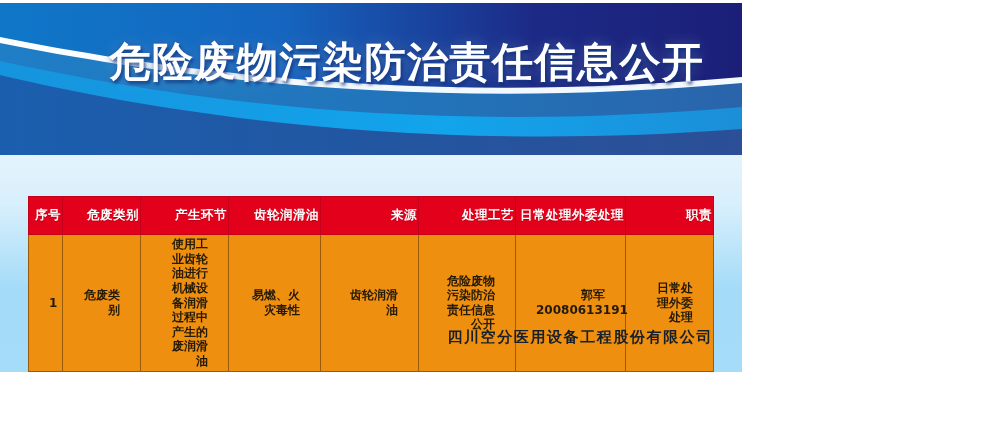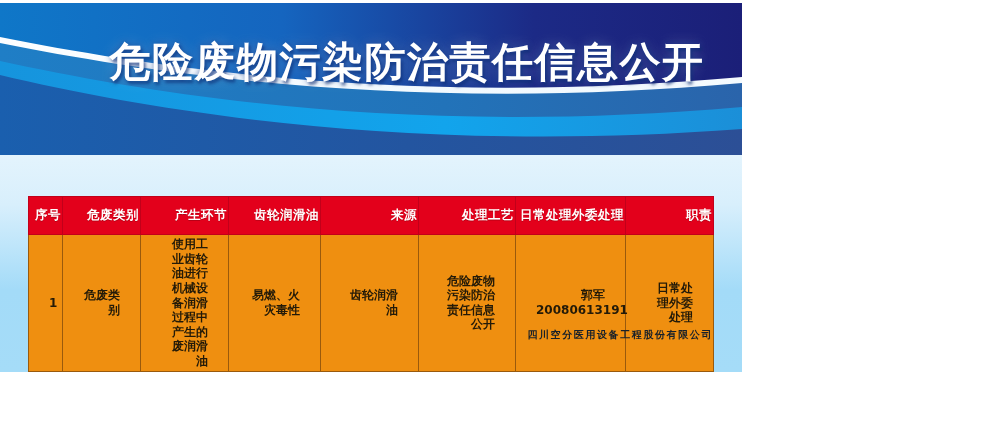--- a/index.html
+++ b/index.html
@@ -97,21 +97,21 @@
   td.narrow-text {
     font-size: 11.5px;
     line-height: 1.2;
   }
   #company {
     position: absolute;
     left: 0;
     top: 328px;
     width: 713px;
     text-align: right;
-    font-size: 10px;
+    font-size: 15px;
     font-weight: bold;
     color: #17202a;
     letter-spacing: 1.6px;
     font-family: "DejaVu Sans", "Liberation Sans", sans-serif;
   }
 </style>
 </head>
 <body>
 
 <div id="poster">

